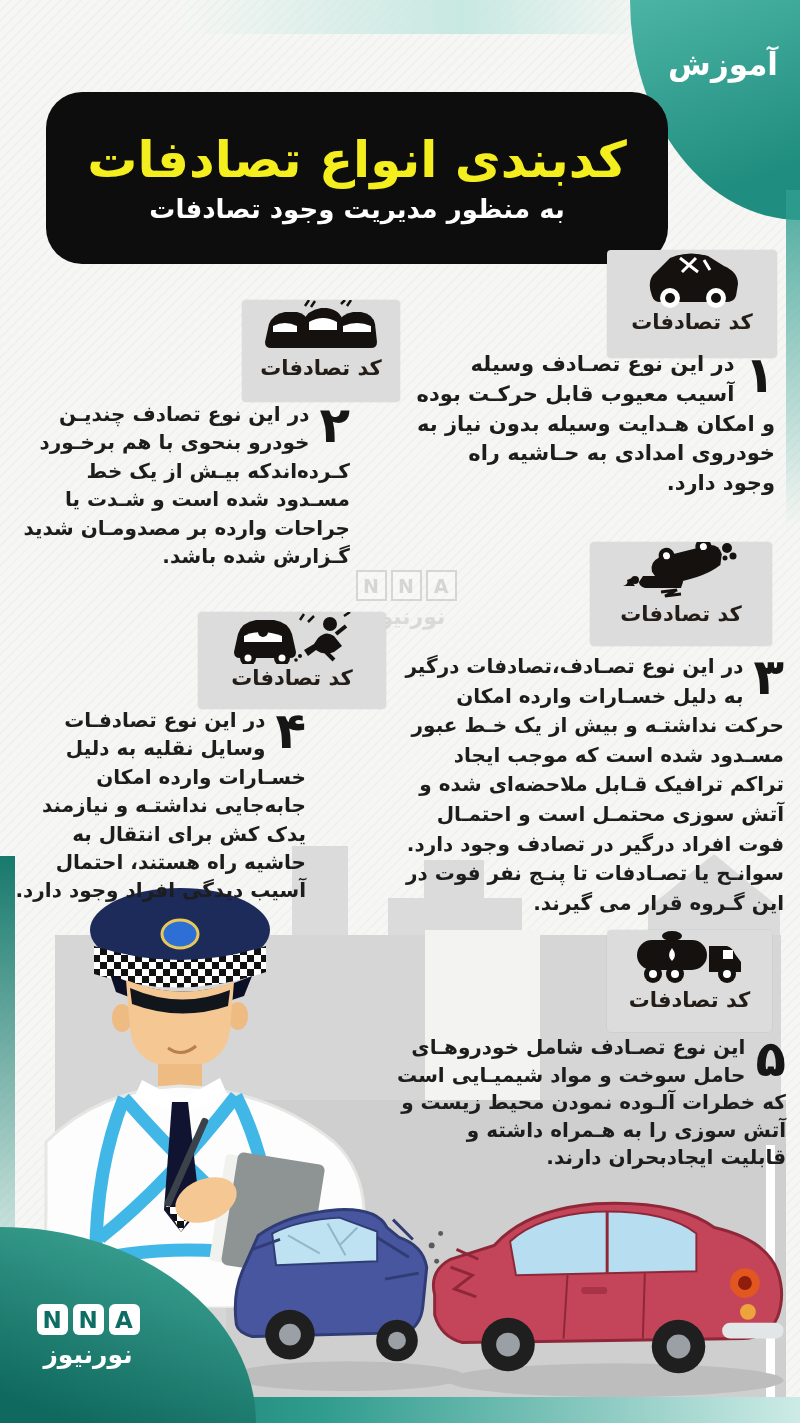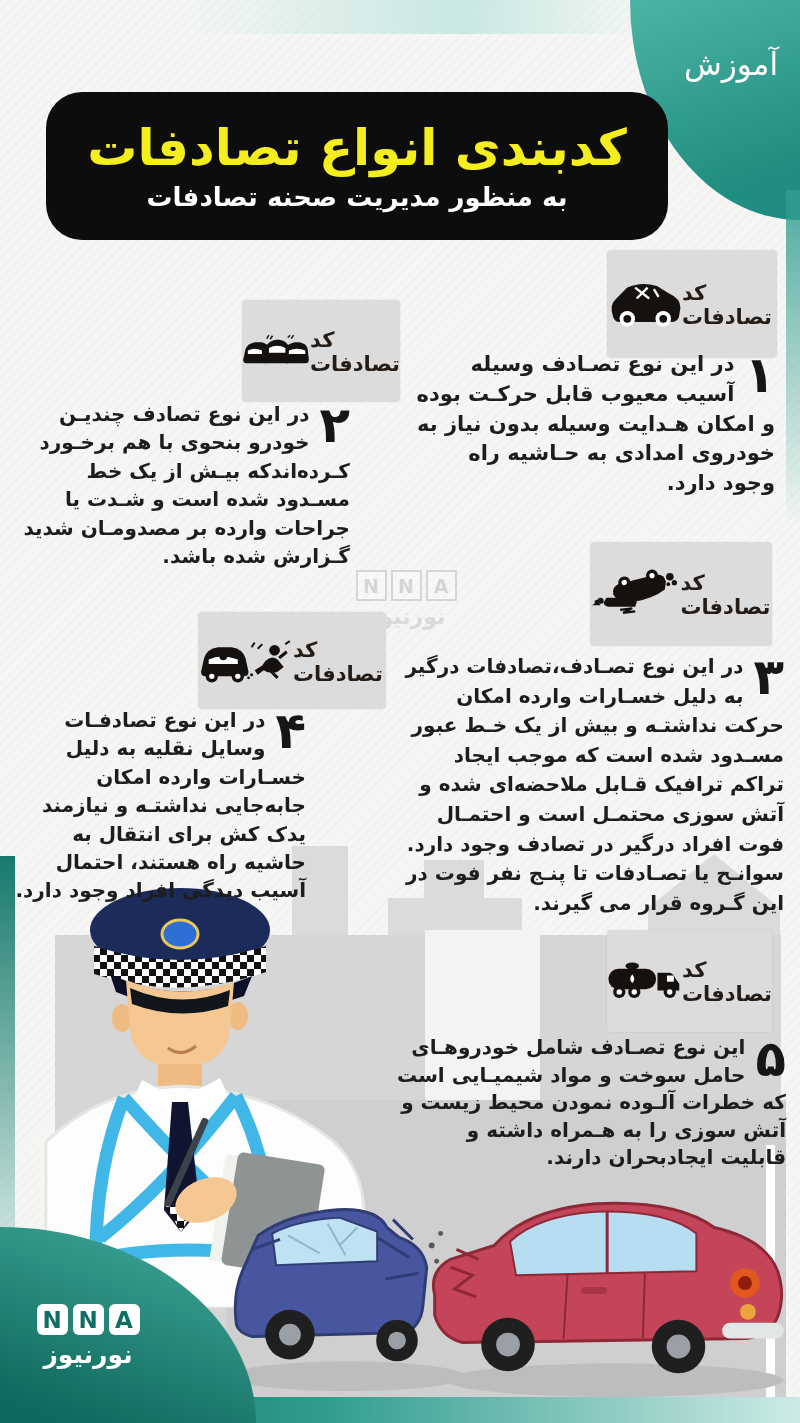--- a/index.html
+++ b/index.html
@@ -19,28 +19,28 @@
   .strip-right{right:0;top:190px;width:14px;height:340px;
     background:linear-gradient(180deg,rgba(47,157,143,.85),rgba(47,157,143,0));z-index:5;}
   .strip-left{left:0;top:856px;width:15px;height:400px;
     background:linear-gradient(180deg,#17796c,rgba(110,190,178,.25));z-index:5;}
   .band-bottom{left:0;bottom:0;width:800px;height:26px;
     background:linear-gradient(90deg,#0d6e62 0%,#2f9c8e 40%,#cdebe6 100%);z-index:6;}
   .corner-bl{left:0;bottom:0;width:256px;height:196px;
     background:linear-gradient(200deg,#43ad9c 0%,#10695e 90%);
     border-top-right-radius:100% 100%;z-index:7;}
   
-  .badge{right:22px;top:46px;color:#ffffff;font-size:31px;font-weight:normal;z-index:8;}
-  
-  .title-box{left:46px;top:92px;width:622px;height:148px;background:#0d0d0d;border-radius:36px;
+  .badge{right:22px;top:46px;color:#ffffff;font-size:31px;font-weight:bold;z-index:8;}
+  
+  .title-box{left:46px;top:92px;width:622px;height:172px;background:#0d0d0d;border-radius:36px;
     display:flex;flex-direction:column;align-items:center;justify-content:center;z-index:8;}
   .title-main{color:#f5ee1f;font-size:50px;font-weight:bold;line-height:1.1;}
   .title-sub{color:#ffffff;font-size:26px;font-weight:bold;margin-top:6px;}
   
-  .iconbox{background:#dcdcdc;border-radius:4px;display:flex;
+  .iconbox{background:#dcdcdc;border-radius:4px;display:flex;flex-direction:column;
     align-items:center;z-index:8;box-shadow:0 0 0 1px rgba(0,0,0,0.03);}
   .iconbox .boxlabel{color:#241c16;font-weight:bold;font-size:21px;margin-top:2px;}
   
   .para{direction:rtl;text-align:right;color:#1d1d1d;font-weight:bold;z-index:8;margin:0;}
   .para .num{float:right;font-size:50px;line-height:.85;margin-left:10px;margin-top:4px;color:#161616;}
   
   .watermark{left:346px;top:570px;width:120px;z-index:4;opacity:.55;text-align:center;}
   .watermark .tiles{display:flex;gap:4px;justify-content:center;}
   .watermark .tiles span{width:27px;height:27px;border:2px solid #bdbdbd;color:#bdbdbd;
     font-weight:bold;font-size:19px;display:flex;align-items:center;justify-content:center;background:rgba(255,255,255,.4);}
@@ -159,21 +159,21 @@
   <div class="abs top-wash"></div>
   <div class="abs corner-tr"></div>
   <div class="abs strip-right"></div>
   <div class="abs strip-left"></div>
   <div class="abs band-bottom"></div>
   <div class="abs corner-bl"></div>
 
   <div class="abs badge">آموزش</div>
   <div class="abs title-box">
     <div class="title-main">کدبندی انواع تصادفات</div>
-    <div class="title-sub">به منظور مدیریت صحنه تصادفات</div>
+    <div class="title-sub">به منظور مدیریت وجود تصادفات</div>
   </div>
 
   <div class="abs iconbox" style="left:607px;top:250px;width:170px;height:108px;">
     <svg width="96" height="58" viewBox="0 0 96 58">
       <path d="M8 46 Q2 30 12 22 L26 8 Q44 0 64 6 L80 16 Q94 22 94 34 L92 46 Q90 52 82 52 L16 52 Q10 52 8 46 Z" fill="#15110e"></path>
       <path d="M36 8 L54 22 M52 8 L38 22 M60 10 L66 20" stroke="#ffffff" stroke-width="3" fill="none"></path>
       <circle cx="26" cy="48" r="10" fill="#ffffff"></circle>
         <circle cx="26" cy="48" r="5" fill="#15110e"></circle>
       <circle cx="72" cy="48" r="10" fill="#ffffff"></circle>
         <circle cx="72" cy="48" r="5" fill="#15110e"></circle>

